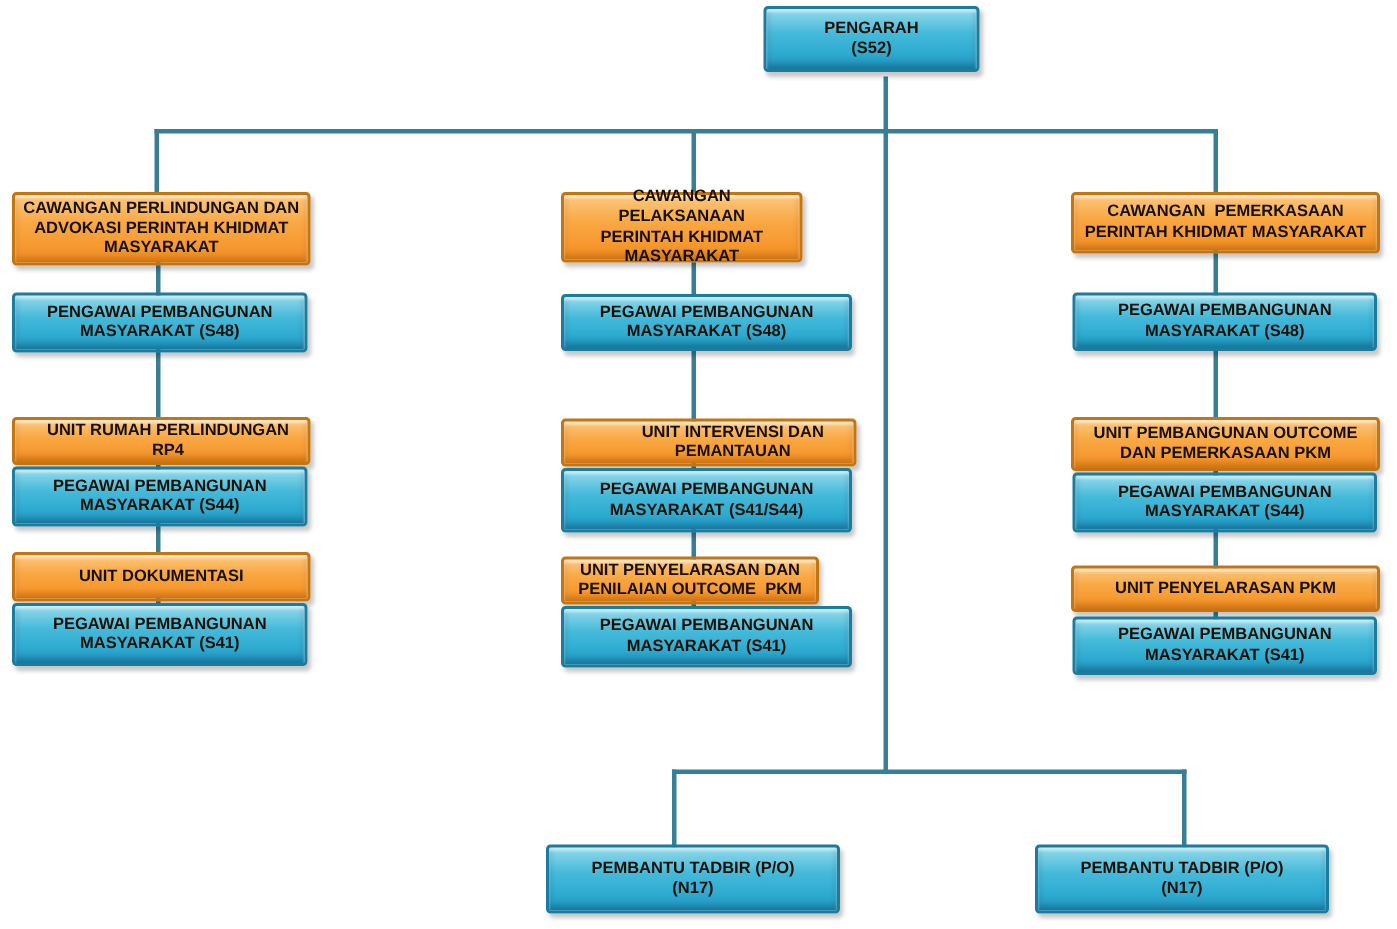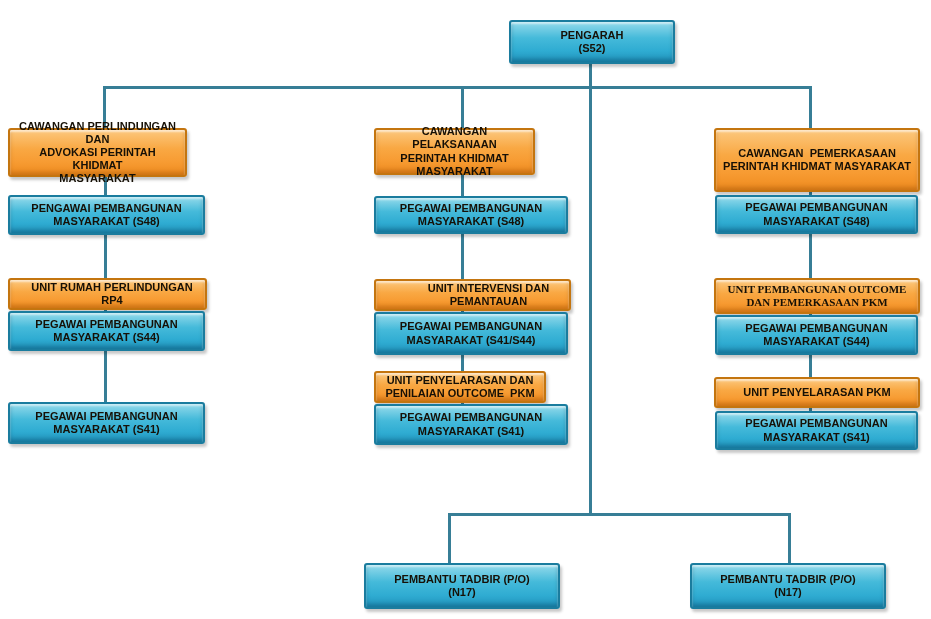--- a/index.html
+++ b/index.html
@@ -57,52 +57,53 @@
   <div class="line" style="left:461px;top:86px;width:3px;height:42px;"></div>
   <div class="line" style="left:809px;top:86px;width:3px;height:42px;"></div>
   <div class="line" style="left:589px;top:86px;width:3px;height:430px;"></div>
   <div class="line" style="left:448px;top:513px;width:343px;height:3px;"></div>
   <div class="line" style="left:448px;top:513px;width:3px;height:52px;"></div>
   <div class="line" style="left:788px;top:513px;width:3px;height:52px;"></div>
   <div class="line" style="left:104px;top:128px;width:3px;height:276px;"></div>
   <div class="line" style="left:461px;top:128px;width:3px;height:278px;"></div>
   <div class="line" style="left:809px;top:128px;width:3px;height:285px;"></div>
 
-  <div class="node officer" style="left:509px;top:20px;width:166px;height:44px;">PENGARAH
+  <div class="node officer" style="left:509px;top:4px;width:144px;height:44px;">PENGARAH
 (S52)</div>
 
-  <div class="node branch" style="left:8px;top:128px;width:179px;height:49px;">CAWANGAN PERLINDUNGAN DAN
+  <div class="node branch" style="left:8px;top:128px;width:199px;height:49px;">CAWANGAN PERLINDUNGAN DAN
 ADVOKASI PERINTAH KHIDMAT
 MASYARAKAT</div>
   <div class="node officer" style="left:8px;top:195px;width:197px;height:40px;">PENGAWAI PEMBANGUNAN
 MASYARAKAT (S48)</div>
   <div class="node branch" style="left:8px;top:278px;width:199px;height:32px;padding-left:13px;">UNIT RUMAH PERLINDUNGAN RP4</div>
   <div class="node officer" style="left:8px;top:311px;width:197px;height:40px;">PEGAWAI PEMBANGUNAN
 MASYARAKAT (S44)</div>
+  <div class="node branch" style="left:8px;top:368px;width:199px;height:33px;">UNIT DOKUMENTASI</div>
   <div class="node officer" style="left:8px;top:402px;width:197px;height:42px;">PEGAWAI PEMBANGUNAN
 MASYARAKAT (S41)</div>
 
   <div class="node branch" style="left:374px;top:128px;width:161px;height:47px;">CAWANGAN PELAKSANAAN
 PERINTAH KHIDMAT MASYARAKAT</div>
   <div class="node officer" style="left:374px;top:196px;width:194px;height:38px;">PEGAWAI PEMBANGUNAN
 MASYARAKAT (S48)</div>
   <div class="node branch" style="left:374px;top:279px;width:197px;height:32px;padding-left:36px;">UNIT INTERVENSI DAN
 PEMANTAUAN</div>
   <div class="node officer" style="left:374px;top:312px;width:194px;height:43px;">PEGAWAI PEMBANGUNAN
 MASYARAKAT (S41/S44)</div>
   <div class="node branch" style="left:374px;top:371px;width:172px;height:32px;">UNIT PENYELARASAN DAN
 PENILAIAN OUTCOME  PKM</div>
   <div class="node officer" style="left:374px;top:404px;width:194px;height:41px;">PEGAWAI PEMBANGUNAN
 MASYARAKAT (S41)</div>
 
-  <div class="node branch" style="left:714px;top:128px;width:206px;height:64px;">CAWANGAN  PEMERKASAAN
+  <div class="node branch" style="left:714px;top:128px;width:206px;height:41px;">CAWANGAN  PEMERKASAAN
 PERINTAH KHIDMAT MASYARAKAT</div>
   <div class="node officer" style="left:715px;top:195px;width:203px;height:39px;">PEGAWAI PEMBANGUNAN
 MASYARAKAT (S48)</div>
-  <div class="node branch" style="left:714px;top:278px;width:206px;height:36px;font-family:Liberation Serif, serif;">UNIT PEMBANGUNAN OUTCOME
+  <div class="node branch" style="left:714px;top:278px;width:206px;height:36px;">UNIT PEMBANGUNAN OUTCOME
 DAN PEMERKASAAN PKM</div>
   <div class="node officer" style="left:715px;top:315px;width:203px;height:40px;">PEGAWAI PEMBANGUNAN
 MASYARAKAT (S44)</div>
   <div class="node branch" style="left:714px;top:377px;width:206px;height:31px;">UNIT PENYELARASAN PKM</div>
   <div class="node officer" style="left:715px;top:411px;width:203px;height:39px;">PEGAWAI PEMBANGUNAN
 MASYARAKAT (S41)</div>
 
   <div class="node officer" style="left:364px;top:563px;width:196px;height:46px;">PEMBANTU TADBIR (P/O)
 (N17)</div>
   <div class="node officer" style="left:690px;top:563px;width:196px;height:46px;">PEMBANTU TADBIR (P/O)

